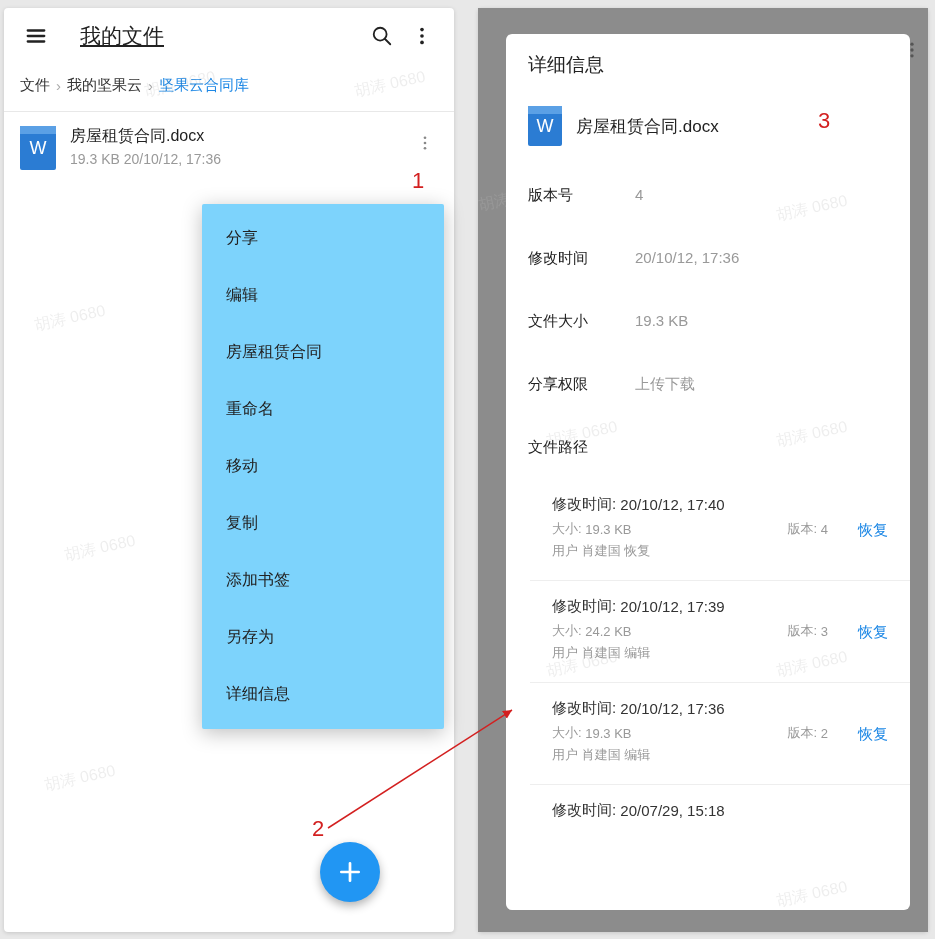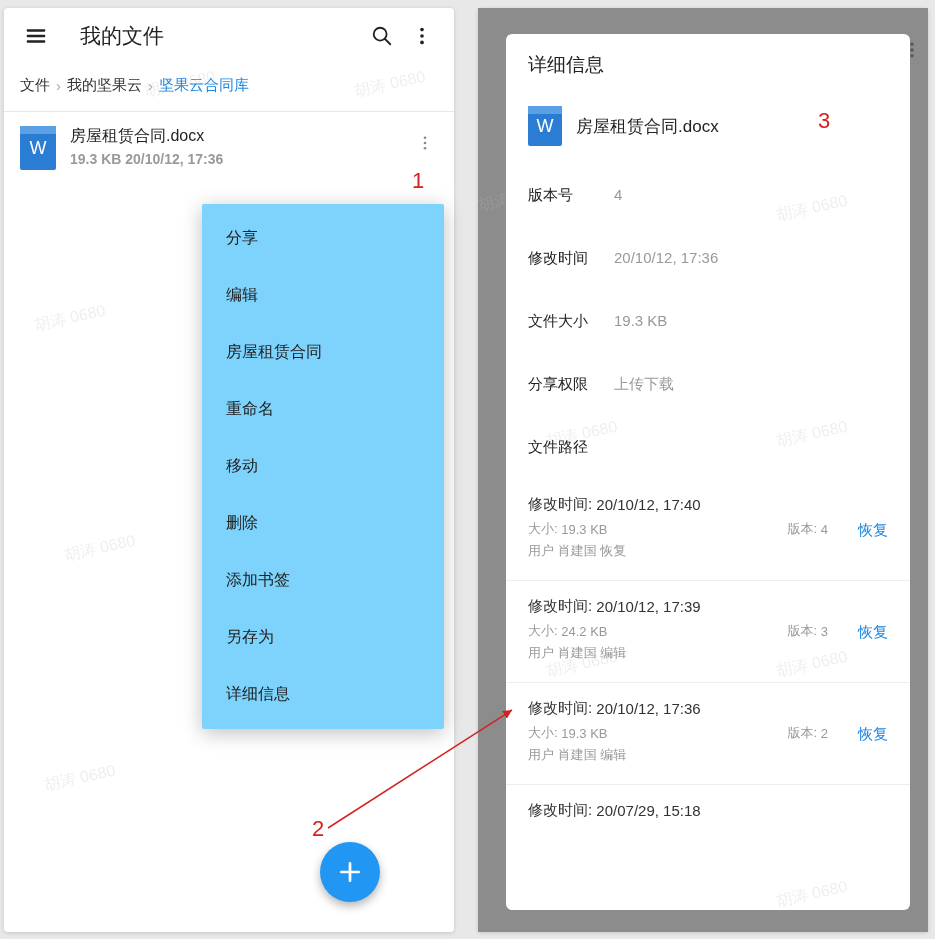--- a/index.html
+++ b/index.html
@@ -39,20 +39,21 @@
       align-items: center;
       height: 56px;
       padding: 0 12px;
     }
     .header .title {
       font-size: 21px;
       font-weight: 500;
       color: #222;
       margin-left: 24px;
       flex: 0 0 auto;
+      text-decoration: underline;
     }
     .header .spacer {
       flex: 1;
     }
     .icon-btn {
       width: 40px;
       height: 40px;
       display: flex;
       align-items: center;
       justify-content: center;
@@ -106,21 +107,20 @@
       min-width: 0;
     }
     .file-name {
       font-size: 16px;
       color: #222;
       margin-bottom: 4px;
     }
     .file-meta {
       font-size: 14px;
       color: #999;
-      font-weight: bold;
     }
     .file-more {
       padding: 8px 4px;
       color: #888;
       cursor: pointer;
     }
     
     .context-menu {
       position: absolute;
       left: 198px;
@@ -191,20 +191,21 @@
       font-weight: 500;
     }
     .info-list {
       padding: 0 22px;
     }
     .info-row {
       display: flex;
       align-items: flex-start;
       padding: 22px 0;
       font-size: 15px;
+      gap: 21px;
     }
     .info-label {
       width: 86px;
       color: #222;
       flex-shrink: 0;
     }
     .info-value {
       color: #999;
       flex: 1;
       word-break: break-all;
@@ -215,20 +216,21 @@
       padding: 22px 22px 10px;
     }
     .version-list {
       flex: 1;
       overflow: hidden;
     }
     .version-item {
       padding: 16px 22px;
       border-top: 1px solid #eee;
       position: relative;
+      margin-left: 24px;
     }
     .version-item:first-child {
       border-top: none;
     }
     .version-line {
       display: flex;
       align-items: center;
       font-size: 15px;
       color: #333;
       margin-bottom: 6px;
@@ -346,21 +348,21 @@
         </svg>
     </div>
   </div>
 
   <div class="context-menu">
     <div class="menu-item">分享</div>
     <div class="menu-item">编辑</div>
     <div class="menu-item">房屋租赁合同</div>
     <div class="menu-item">重命名</div>
     <div class="menu-item">移动</div>
-    <div class="menu-item">删除</div>
+    <div class="menu-item">复制</div>
     <div class="menu-item">添加书签</div>
     <div class="menu-item">另存为</div>
     <div class="menu-item">详细信息</div>
   </div>
 
   <div class="fab">
     <svg width="26" height="26" viewBox="0 0 24 24">
         <path d="M12 4v16M4 12h16" stroke="#fff" stroke-width="2.5" stroke-linecap="round"></path>
       </svg>
   </div>

